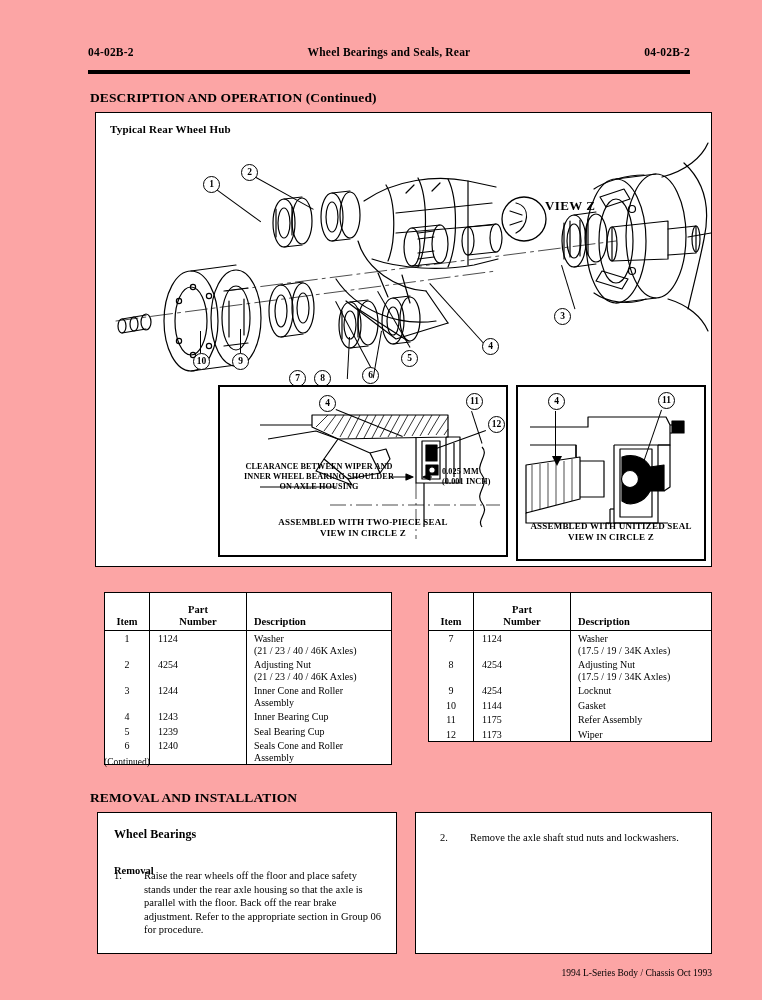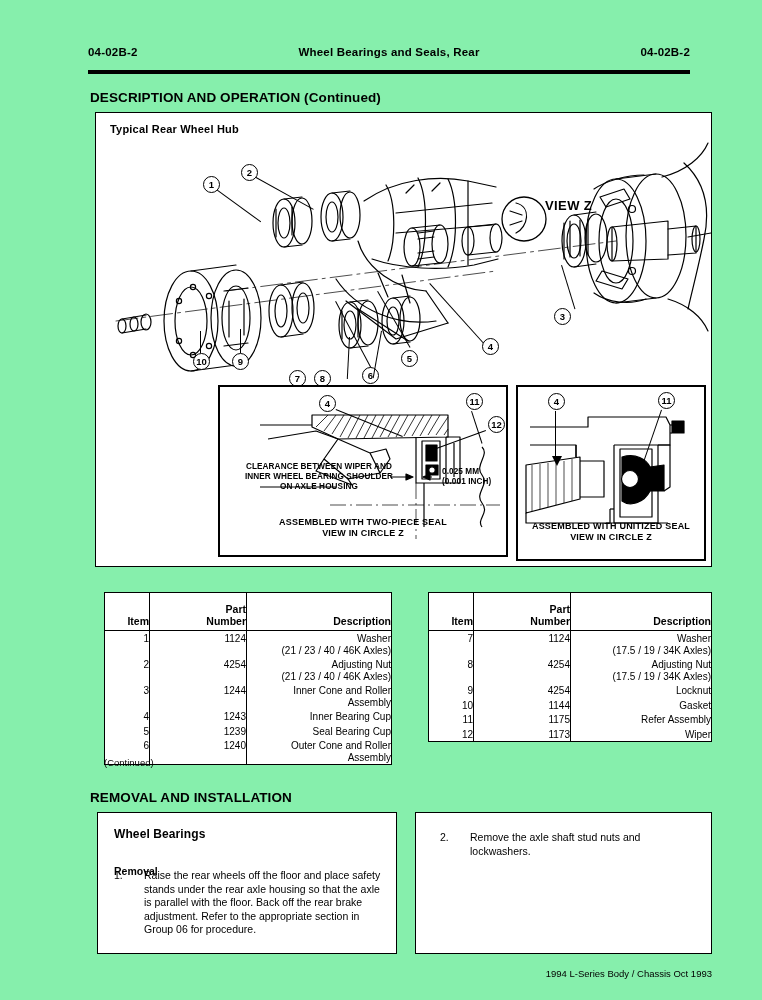--- a/index.html
+++ b/index.html
@@ -11,21 +11,22 @@
     width: 762px;
     height: 1000px;
     position: relative;
     font-family: "Liberation Sans", sans-serif;
     color: #000000;
     overflow: hidden;
   }
   .page {
     position: absolute;
     inset: 0;
-    background: #86efac;
+    background: #fca5a5;
+    font-family: Liberation Serif, serif;
   }
 
   
   .hdr {
     position: absolute;
     left: 88px;
     top: 46px;
     width: 602px;
     height: 22px;
   }
@@ -176,21 +177,20 @@
 
   .parts-table table {
     border-collapse: collapse;
     width: 100%;
     font-size: 10px;
   }
   .parts-table th, .parts-table td {
     border-right: 1.3px solid #000;
     padding: 0;
     vertical-align: top;
-    text-align: right;
   }
   .parts-table th:last-child, .parts-table td:last-child {
     border-right: none;
   }
   .parts-table thead th {
     border-bottom: 1.3px solid #000;
     font-weight: bold;
     font-size: 10.5px;
     height: 34px;
     vertical-align: bottom;
@@ -601,21 +601,21 @@
         </tr>
         <tr>
           <td class="td-item">5</td>
           <td class="td-part">1239</td>
           <td class="td-desc">Seal Bearing Cup</td>
         </tr>
         <tr class="tbl-pad-bottom">
           <td class="td-item">6</td>
           <td class="td-part">1240</td>
           <td class="td-desc">
-            <span>Outer Cone and Roller</span>
+            <span>Seals Cone and Roller</span>
             <span class="sub">Assembly</span>
           </td>
         </tr>
       </tbody>
     </table>
   </div>
 
   <div class="continued">(Continued)</div>
 
   <div class="parts-table" id="table-right">

